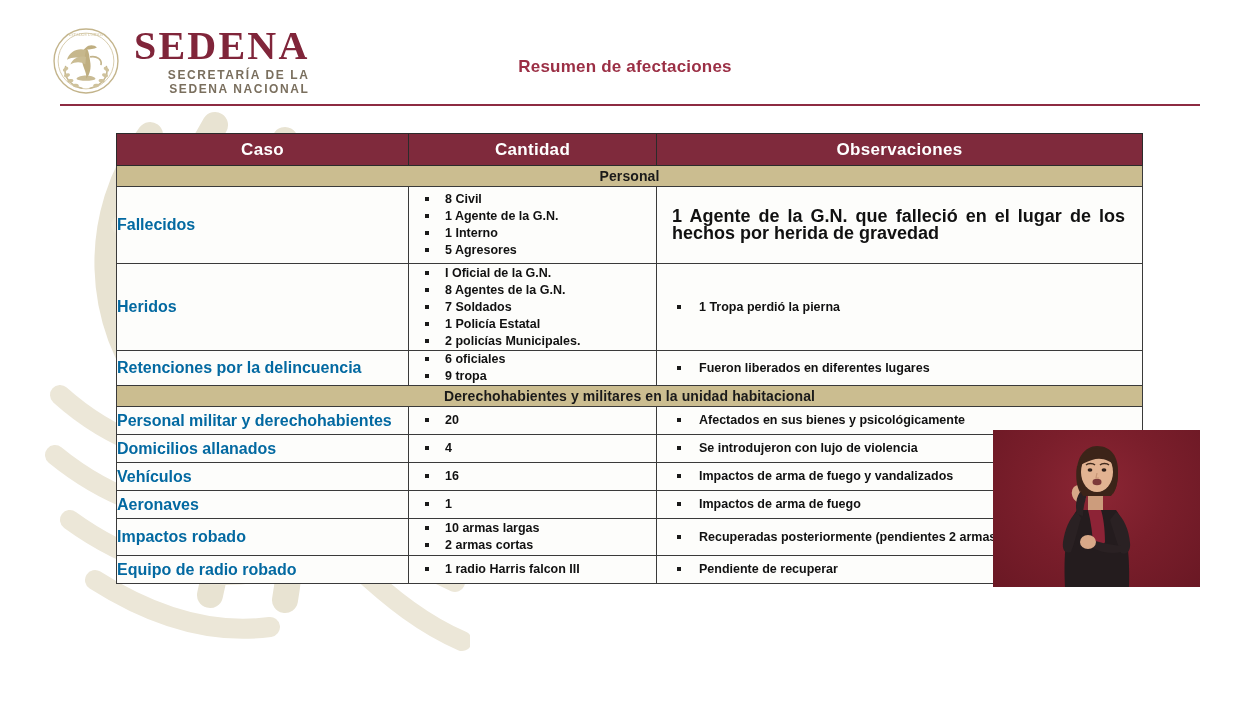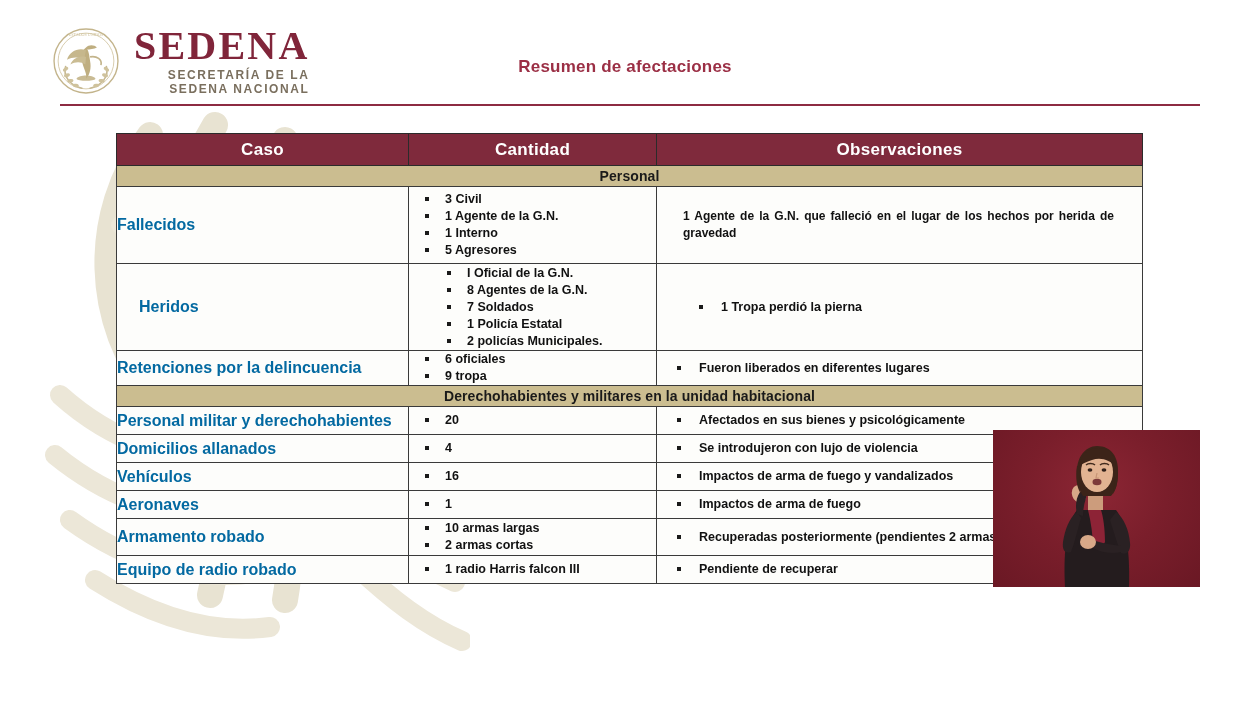--- a/index.html
+++ b/index.html
@@ -169,33 +169,33 @@
     left: 16px;
     top: 6px;
     width: 4px;
     height: 4px;
     background: #1a1a1a;
   }
   ul.bul.obs-list li { padding-left: 42px; }
   ul.bul.obs-list li:before { left: 20px; }
 
   p.plain {
-    margin: 16px;
-    font-size: 12px;
+    margin: 5px;
+    font-size: 18px;
     font-weight: bold;
     color: #111111;
     line-height: 17px;
     text-align: justify;
     padding: 0 12px 0 10px;
     hyphens: none;
   }
 
   
   tr.r-fall td { height: 76px; }
-  tr.r-her td  { height: 86px; padding-left: 22px; }
+  tr.r-her td  { height: 86px; }
   tr.r-ret td  { height: 34px; }
   tr.r-one td  { height: 27px; }
   tr.r-two td  { height: 36px; }
 
   
   .video-overlay {
     position: absolute;
     left: 993px;
     top: 430px;
     width: 207px;
@@ -304,21 +304,21 @@
       <tbody>
 
         <tr>
           <td class="section" colspan="3">Personal</td>
         </tr>
 
         <tr class="r-fall">
           <td class="caso">Fallecidos</td>
           <td class="cant tall">
             <ul class="bul">
-              <li>3 Civil</li>
+              <li>8 Civil</li>
               <li>1 Agente de la G.N.</li>
               <li>1 Interno</li>
               <li>5 Agresores</li>
             </ul>
           </td>
           <td class="obs tall">
             <p class="plain">1 Agente de la G.N. que falleció en el lugar de los hechos por herida de gravedad</p>
           </td>
         </tr>
 
@@ -411,21 +411,21 @@
             </ul>
           </td>
           <td class="obs">
             <ul class="bul obs-list">
               <li>Impactos de arma de fuego</li>
             </ul>
           </td>
         </tr>
 
         <tr class="r-two">
-          <td class="caso">Armamento robado</td>
+          <td class="caso">Impactos robado</td>
           <td class="cant">
             <ul class="bul">
               <li>10 armas largas</li>
               <li>2 armas cortas</li>
             </ul>
           </td>
           <td class="obs">
             <ul class="bul obs-list">
               <li>Recuperadas posteriormente (pendientes 2 armas cortas )</li>
             </ul>

